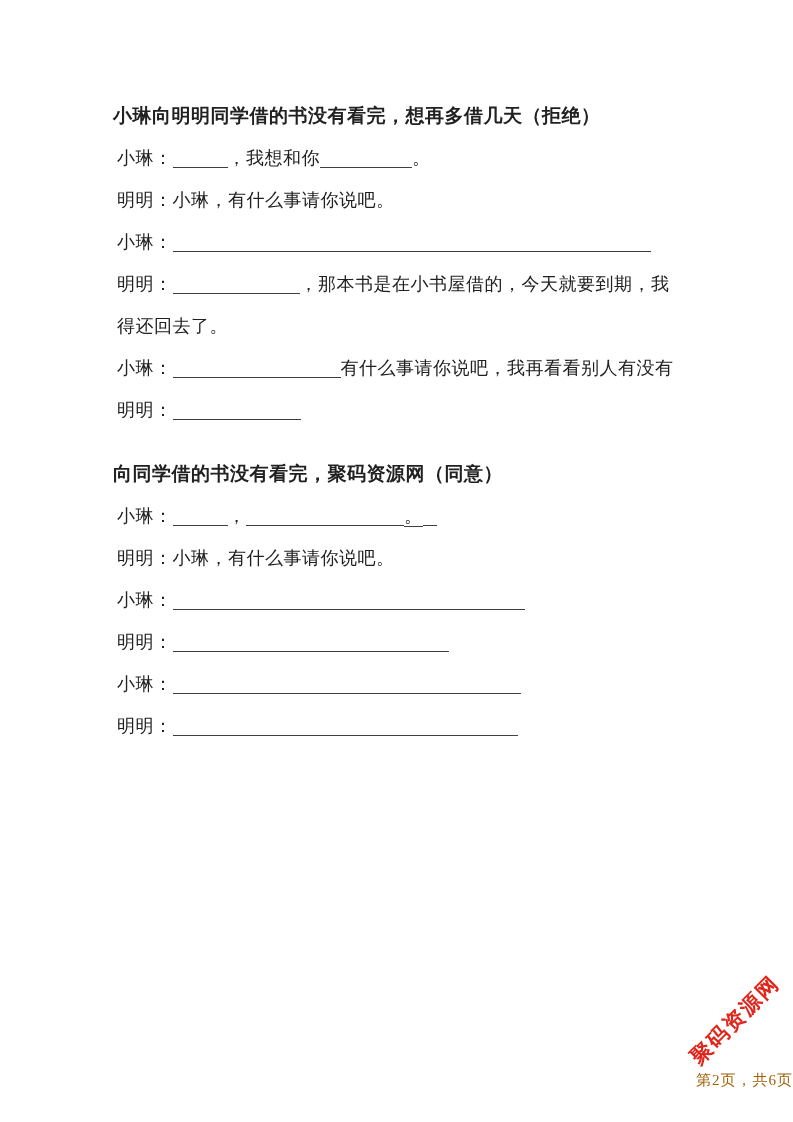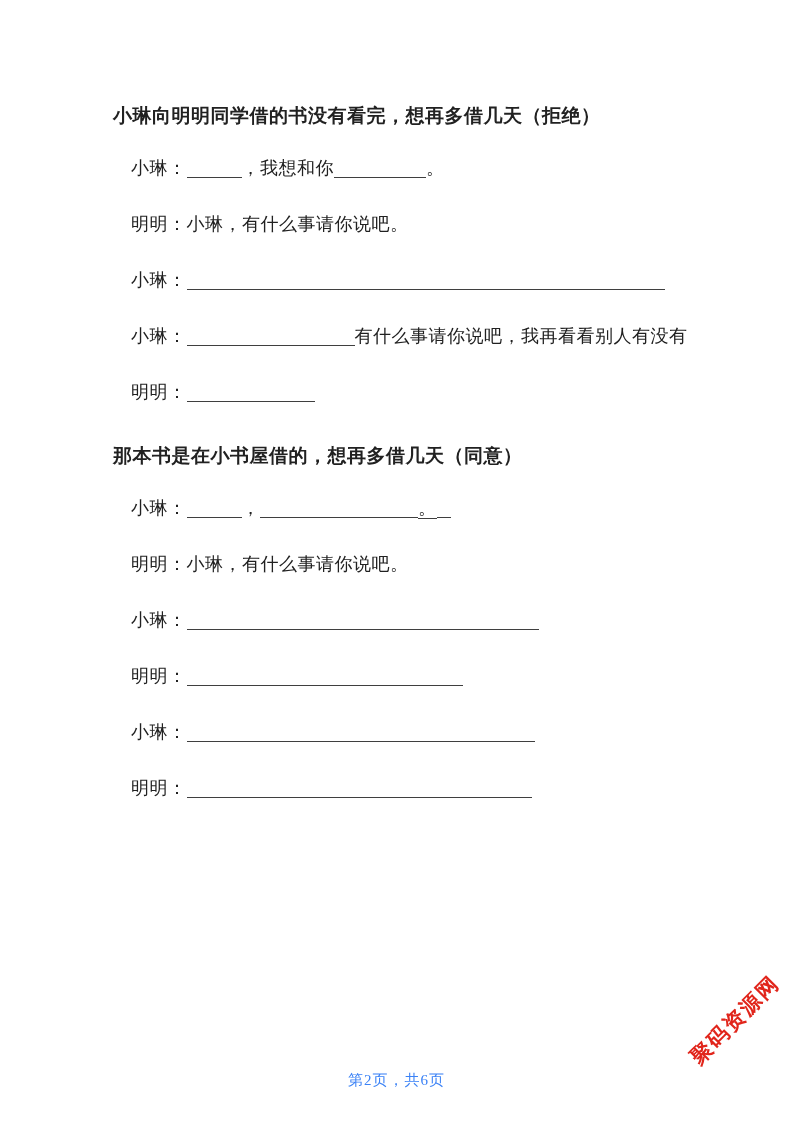--- a/index.html
+++ b/index.html
@@ -27,43 +27,43 @@
     font-size: 19px;
     line-height: 30px;
     font-weight: bold;
     margin: 0 0 8px 0;
     letter-spacing: 0.5px;
   }
   .sec-title.second {
     margin-top: 30px;
   }
   .line {
-    margin: 18px;
+    margin: 4px;
     font-size: 18px;
     line-height: 38px;
     letter-spacing: 0.5px;
     white-space: nowrap;
   }
   .blank {
     display: inline-block;
     height: 1em;
     vertical-align: -0.22em;
     border-bottom: 1.4px solid #3f3f3f;
   }
   .u {
     border-bottom: 1.4px solid #3f3f3f;
   }
   .footer {
     position: absolute;
     left: 0;
     top: 1071px;
     width: 793px;
-    text-align: center;
+    text-align: right;
     font-size: 15px;
-    color: #3b82f6;
+    color: #a16207;
     letter-spacing: 1px;
   }
   .watermark {
     position: absolute;
     left: 674px;
     top: 1006px;
     width: 122px;
     text-align: center;
     font-size: 21px;
     font-weight: bold;
@@ -76,23 +76,25 @@
 </style>
 </head>
 <body>
 
 <div class="page" style="color: rgb(33, 33, 33); background: rgb(255, 255, 255);">
   <div class="content">
       <h2 class="sec-title">小琳向明明同学借的书没有看完，想再多借几天（拒绝）</h2>
       <p class="line"><span class="txt">小琳：</span><span class="blank" style="width: 55px; border-bottom-color: rgb(63, 63, 63);"></span><span class="txt">，我想和你</span><span class="blank" style="width: 92px; border-bottom-color: rgb(63, 63, 63);"></span><span class="txt">。</span></p>
       <p class="line"><span class="txt">明明：小琳，有什么事请你说吧。</span></p>
       <p class="line"><span class="txt">小琳：</span><span class="blank" style="width: 478px; border-bottom-color: rgb(63, 63, 63);"></span></p>
+      <p class="line"><span class="txt">明明：</span><span class="blank" style="width: 127px; border-bottom-color: rgb(63, 63, 63);"></span><span class="txt">，那本书是在小书屋借的，今天就要到期，我</span></p>
+      <p class="line"><span class="txt">得还回去了。</span></p>
       <p class="line"><span class="txt">小琳：</span><span class="blank" style="width: 168px; border-bottom-color: rgb(63, 63, 63);"></span><span class="txt">有什么事请你说吧，我再看看别人有没有</span></p>
       <p class="line"><span class="txt">明明：</span><span class="blank" style="width: 128px; border-bottom-color: rgb(63, 63, 63);"></span></p>
-      <h2 class="sec-title second">那本书是在小书屋借的，想再多借几天（同意）</h2>
+      <h2 class="sec-title second">向同学借的书没有看完，聚码资源网（同意）</h2>
       <p class="line"><span class="txt">小琳：</span><span class="blank" style="width: 55px; border-bottom-color: rgb(63, 63, 63);"></span><span class="txt">，</span><span class="blank" style="width: 158px; border-bottom-color: rgb(63, 63, 63);"></span><span class="txt u" style="border-bottom-color: rgb(63, 63, 63);">。</span><span class="blank" style="width: 14px; border-bottom-color: rgb(63, 63, 63);"></span></p>
       <p class="line"><span class="txt">明明：小琳，有什么事请你说吧。</span></p>
       <p class="line"><span class="txt">小琳：</span><span class="blank" style="width: 352px; border-bottom-color: rgb(63, 63, 63);"></span></p>
       <p class="line"><span class="txt">明明：</span><span class="blank" style="width: 276px; border-bottom-color: rgb(63, 63, 63);"></span></p>
       <p class="line"><span class="txt">小琳：</span><span class="blank" style="width: 348px; border-bottom-color: rgb(63, 63, 63);"></span></p>
       <p class="line"><span class="txt">明明：</span><span class="blank" style="width: 345px; border-bottom-color: rgb(63, 63, 63);"></span></p>
     </div>
   <div class="footer">第2页，共6页</div>
   <div class="watermark" style="color: rgb(225, 37, 27);">聚码资源网</div>
 </div>

